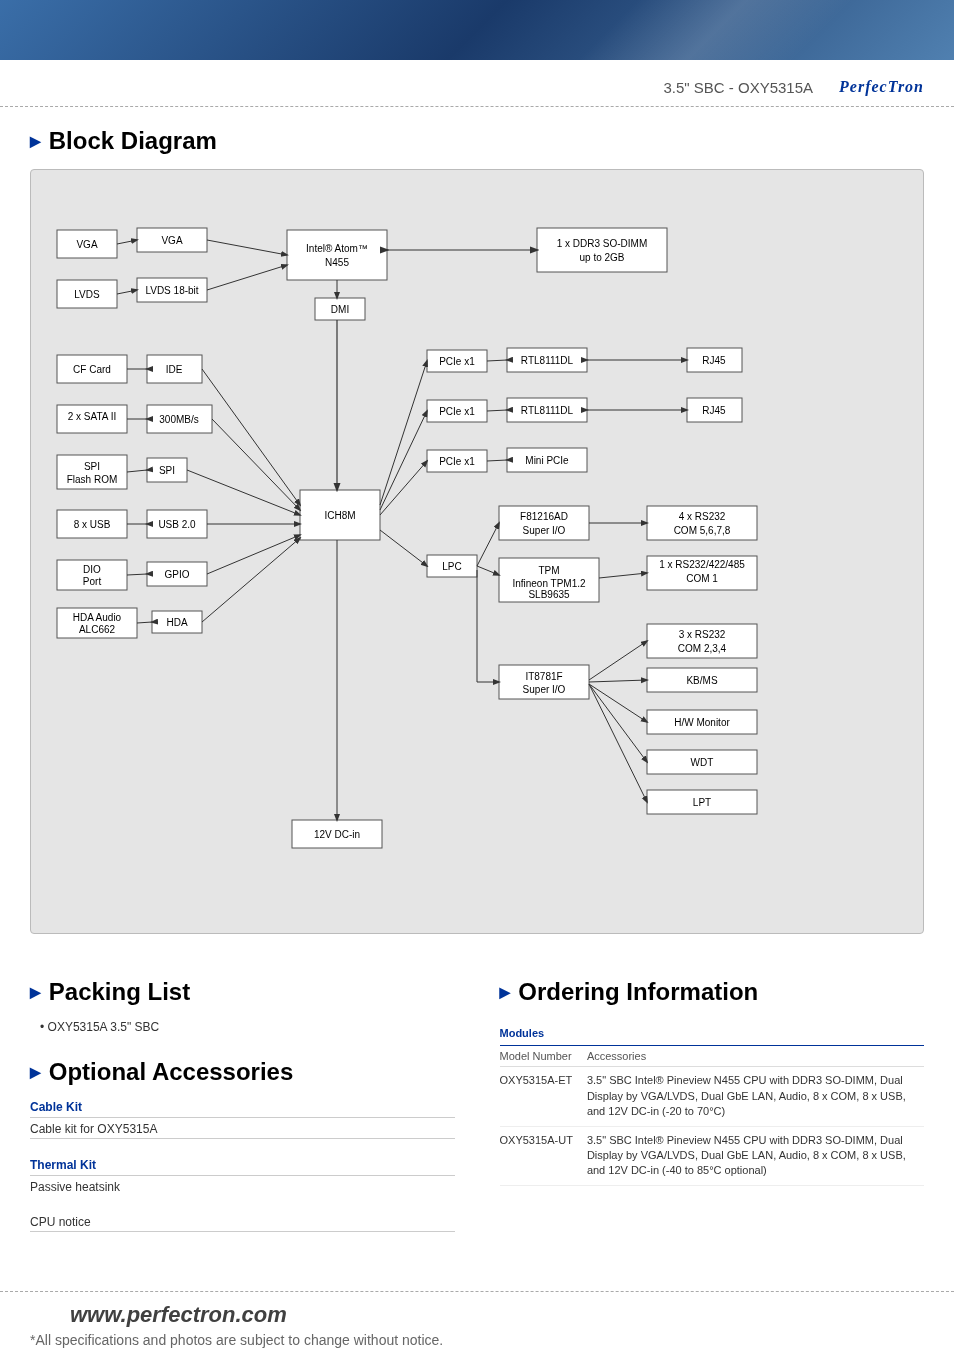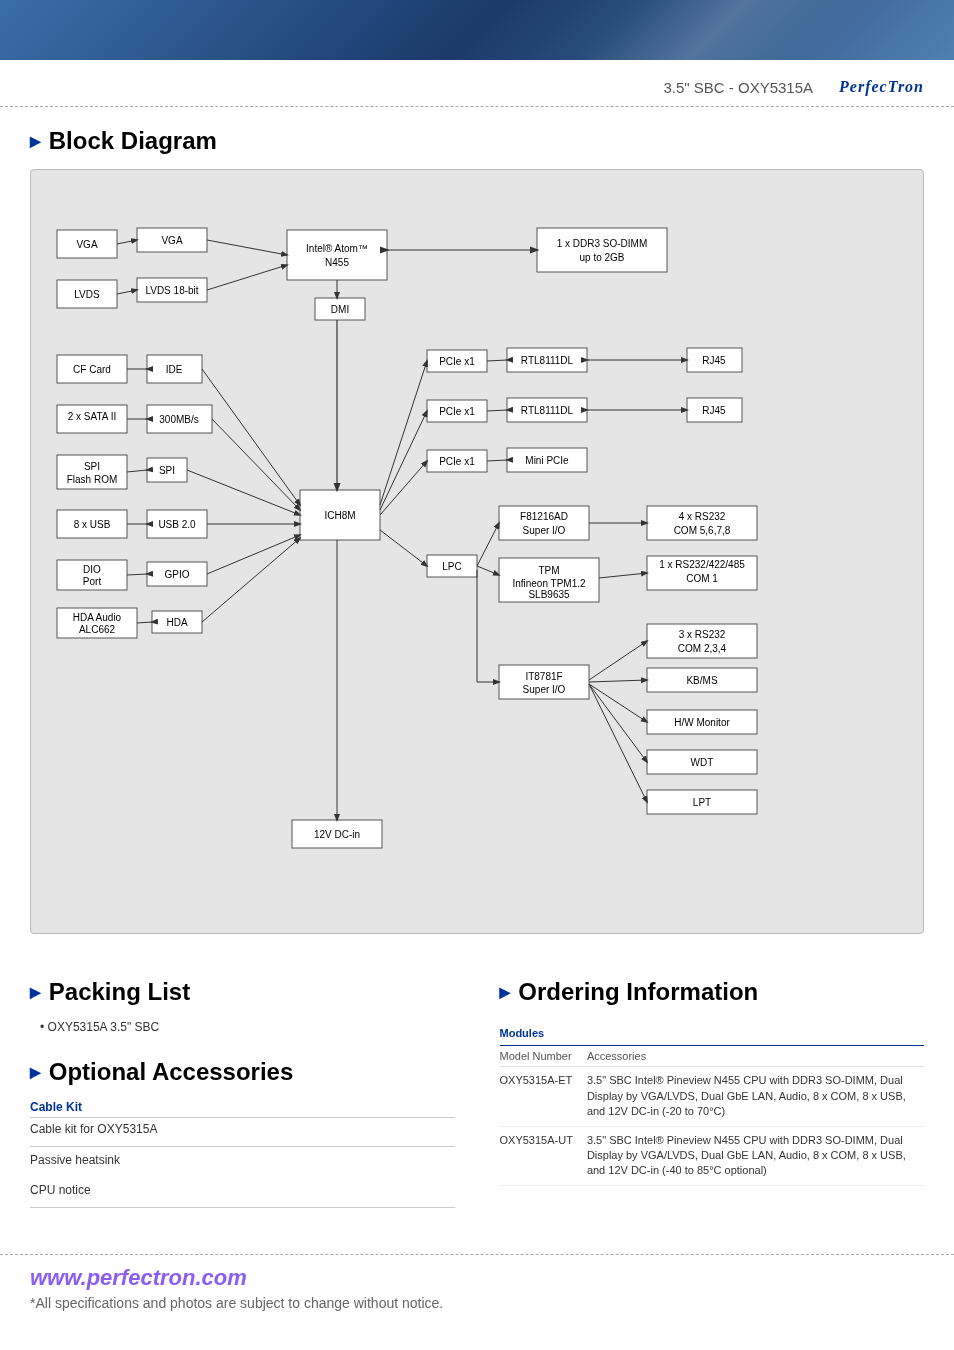--- a/index.html
+++ b/index.html
@@ -105,22 +105,22 @@
     .accessory-category {
       font-weight: bold;
       color: #003399;
       margin-top: 14px;
       margin-bottom: 4px;
       border-bottom: 1px solid #ccc;
       padding-bottom: 3px;
     }
     .accessory-item {
       font-size: 12px;
-      margin-bottom: 6px;
-      padding-bottom: 10px;
+      margin-bottom: 19px;
+      padding-bottom: 2px;
     }
     .accessory-item.last {
       border-bottom: 1px solid #ccc;
     }
 
     
     .ordering-table {
       width: 100%;
       border-collapse: collapse;
       font-size: 11px;
@@ -155,22 +155,23 @@
     .footer {
       margin-top: 40px;
       border-top: 1px dashed #aaa;
       padding: 10px 30px;
       display: flex;
       flex-direction: column;
     }
     .footer-website {
       font-size: 22px;
       font-weight: bold;
-      color: #8b5cf6;
+      color: #404040;
       font-style: italic;
+      margin-left: 40px;
     }
     .footer-note {
       font-size: 14px;
       color: #666;
       margin-top: 4px;
     }
 
     
     .top-image-bar {
       height: 60px;
@@ -440,20 +441,23 @@
 
       <div class="optional-accessories">
         <div class="section-title">
           <span>Optional Accessories</span>
         </div>
         <div class="accessory-category">
           <span>Cable Kit</span>
         </div>
         <div class="accessory-item last">
           <span>Cable kit for OXY5315A</span>
+        </div>
+        <div class="accessory-category">
+          <span>Thermal Kit</span>
         </div>
         <div class="accessory-item">
           <span>Passive heatsink</span>
         </div>
         <div class="accessory-item last">
           <span>CPU notice</span>
         </div>
       </div>
     </div>
 

